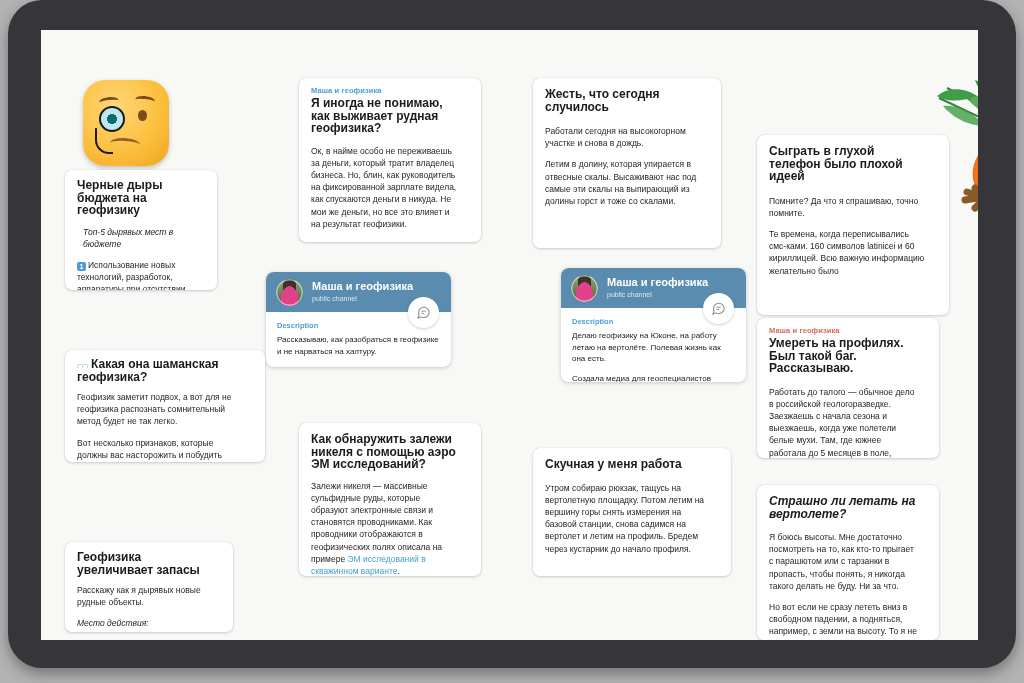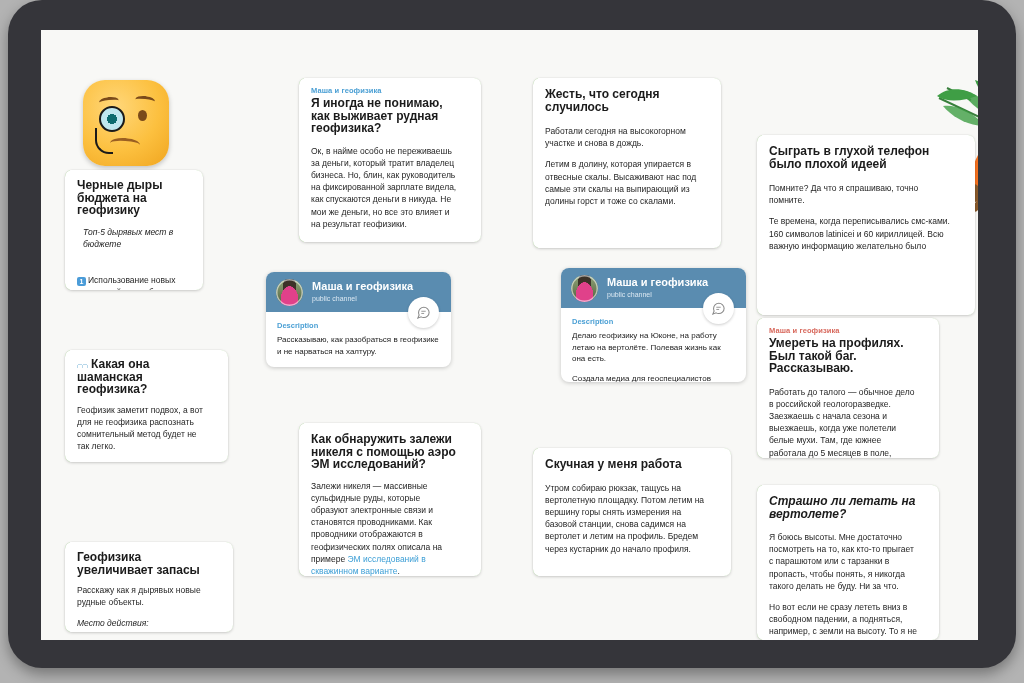--- a/index.html
+++ b/index.html
@@ -52,21 +52,21 @@
     margin-bottom: 2px; letter-spacing: .1px;
   }
   .ch-name.pink { color: #d8695d; }
   .c-title {
     font-size: 12px; line-height: 12.5px; font-weight: bold; color: #1b1b1b;
     margin-bottom: 9px;
   }
   .c-title.ital { }
   .c-sub {
     font-size: 8.5px; line-height: 12px; font-style: italic;
-    color: #1b1b1b; margin-bottom: 24px; padding-left: 6px;
+    color: #1b1b1b; margin-bottom: 9px; padding-left: 6px;
   }
   .c-body {
     font-size: 8.5px; line-height: 12.2px; color: #1f1f1f;
   }
   .c-body + .c-body { margin-top: 9px; }
   .c-body .lnk { color: #3d9fd6; }
   .kc {
     display: inline-block; width: 9px; height: 9px; vertical-align: -1px;
     background: #4b9cd8; border-radius: 2px; color: #fff;
     font-size: 7px; line-height: 9px; text-align: center; font-weight: bold;
@@ -187,31 +187,31 @@
         <path d="M52 122 C46 112 48 100 56 90 C58 98 62 100 63 95 C69 103 66 114 62 120 Z" fill="#ffd24a"></path>
         <g stroke="#8a5a2b" stroke-width="7" stroke-linecap="round">
           <path d="M36 122 L72 132"></path>
             <path d="M34 130 L74 124"></path>
           <path d="M44 118 L66 138"></path>
             <path d="M66 116 L44 138"></path>
         </g>
         <rect x="50" y="118" width="7" height="32" fill="#8cc474"></rect>
       </svg>
 
-      <div class="card" style="left:24px; top:140px; width:138px; height:120px;">
+      <div class="card" style="left:24px; top:140px; width:152px; height:120px;">
         <div class="greenbar"></div>
         <div class="greenright"></div>
         <div class="inner">
           <div class="c-title">Черные дыры бюджета на геофизику</div>
           <div class="c-sub">Топ-5 дырявых мест в бюджете</div>
           <div class="c-body"><span class="kc">1</span><span>Использование новых технологий, разработок, аппаратуры при отсутствии ресурсов на их доработку.</span></div>
         </div>
       </div>
 
-      <div class="card" style="left:24px; top:320px; width:163px; height:112px;">
+      <div class="card" style="left:24px; top:320px; width:200px; height:112px;">
         <div class="greenbar"></div>
         <div class="greenright"></div>
         <div class="inner" style="padding-top:8px;">
           <div class="c-title" style="margin-bottom:8px;"><span class="wv"></span><span>Какая она шаманская геофизика?</span></div>
           <div class="c-body">Геофизик заметит подвох, а вот для не геофизика распознать сомнительный метод будет не так легко.</div>
           <div class="c-body"><span>Вот несколько признаков, которые должны вас насторожить и побудить обратиться к геофизику за консультацией</span></div>
         </div>
       </div>
 
       <div class="card" style="left:24px; top:512px; width:168px; height:90px;">
@@ -298,21 +298,21 @@
 
       <div class="card" style="left:492px; top:418px; width:198px; height:128px;">
         <div class="greenbar"></div>
         <div class="greenright"></div>
         <div class="inner" style="padding-top:10px;">
           <div class="c-title" style="margin-bottom:11px;">Скучная у меня работа</div>
           <div class="c-body" style="margin-top:0;">Утром собираю рюкзак, тащусь на вертолетную площадку. Потом летим на вершину горы снять измерения на базовой станции, снова садимся на вертолет и летим на профиль. Бредем через кустарник до начало профиля.</div>
         </div>
       </div>
 
-      <div class="card" style="left:716px; top:105px; width:218px; height:180px;">
+      <div class="card" style="left:716px; top:105px; width:192px; height:180px;">
         <div class="greenbar"></div>
         <div class="greenright"></div>
         <div class="inner" style="padding-top:10px;">
           <div class="c-title" style="margin-bottom:12px;">Сыграть в глухой телефон было плохой идеей</div>
           <div class="c-body" style="margin-top:10px;">Помните? Да что я спрашиваю, точно помните.</div>
           <div class="c-body">Те времена, когда переписывались смс-ками. 160 символов latinicei и 60 кириллицей. Всю важную информацию желательно было</div>
         </div>
       </div>
 
       <div class="card" style="left:716px; top:288px; width:182px; height:140px;">

